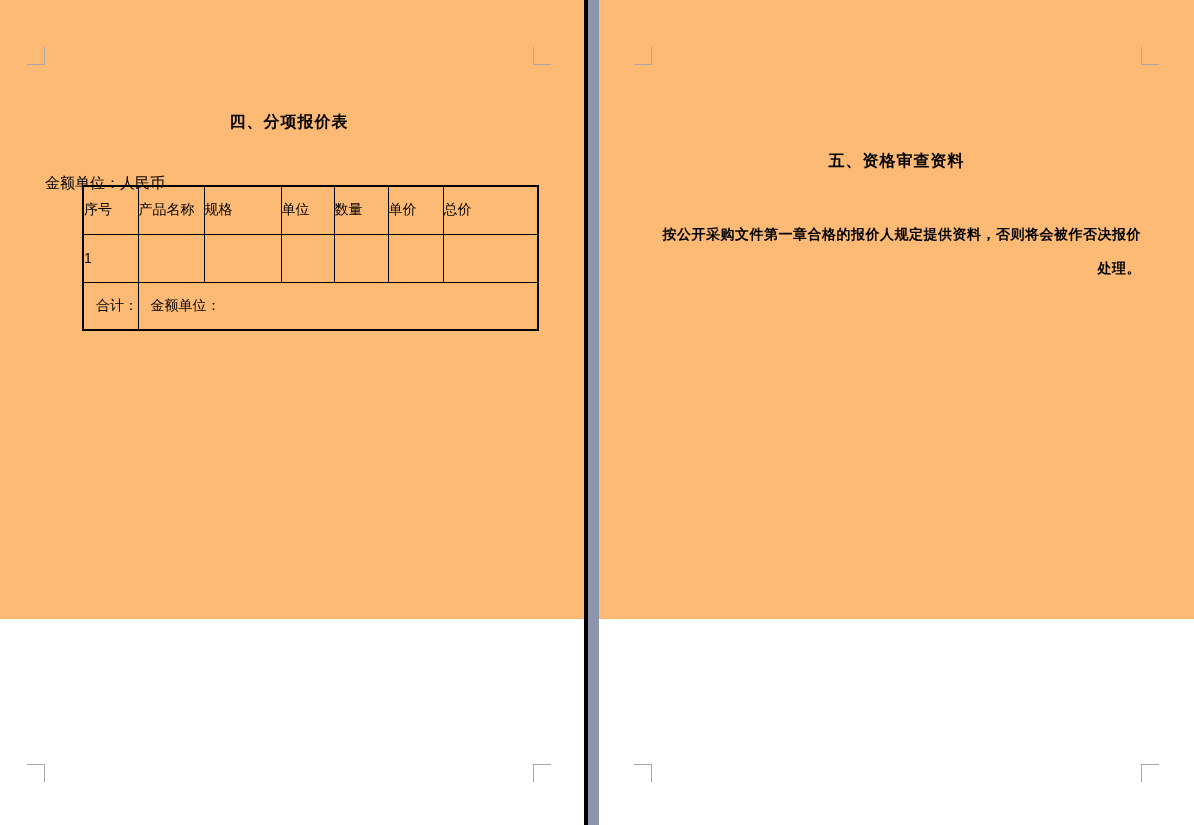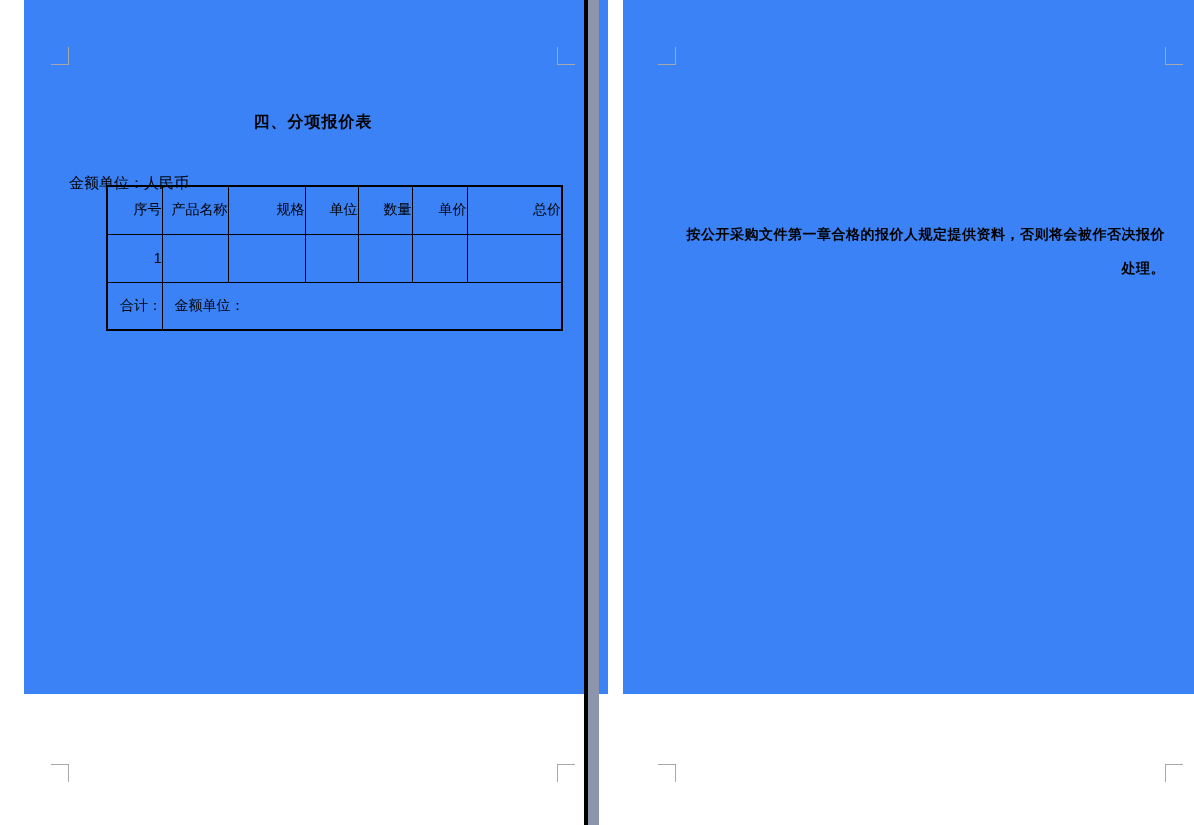--- a/index.html
+++ b/index.html
@@ -10,23 +10,22 @@
     position: relative;
     width: 1194px;
     height: 825px;
     background: #ffffff;
     overflow: hidden;
   }
 
   .page {
     position: absolute;
     top: 0;
-    height: 694px;
-    background: #3b82f6;
-    margin-left: 24px;
+    height: 619px;
+    background: #fdba74;
   }
   .page-left  { left: 0;    width: 584px; }
   .page-right { left: 599px; width: 595px; }
 
   .edge-line {
     position: absolute;
     top: 0;
     left: 584px;
     width: 4px;
     height: 825px;
@@ -90,21 +89,21 @@
     border-collapse: collapse;
     table-layout: fixed;
     width: 455px;
     border: 2px solid #000000;
     font-size: 14px;
   }
   table.quote td {
     border: 1px solid #000000;
     height: 48px;
     vertical-align: middle;
-    text-align: right;
+    text-align: left;
     overflow: hidden;
     white-space: nowrap;
   }
   table.quote td.lbl {
     text-align: left;
     padding-left: 12px;
   }
 
   .body-text {
     position: absolute;
@@ -172,17 +171,18 @@
 
   <div class="edge-line"></div>
   <div class="gap-band"></div>
 
   <div class="page page-right">
     <div class="crop tl r-tl"></div>
     <div class="crop tr r-tr"></div>
     <div class="crop bl r-bl"></div>
     <div class="crop br r-br"></div>
 
+    <div class="doc-title title-right">五、资格审查资料</div>
 
     <div class="body-text">按公开采购文件第一章合格的报价人规定提供资料，否则将会被作否决报价处理。</div>
   </div>
 
 </div>
 
 </body></html>

